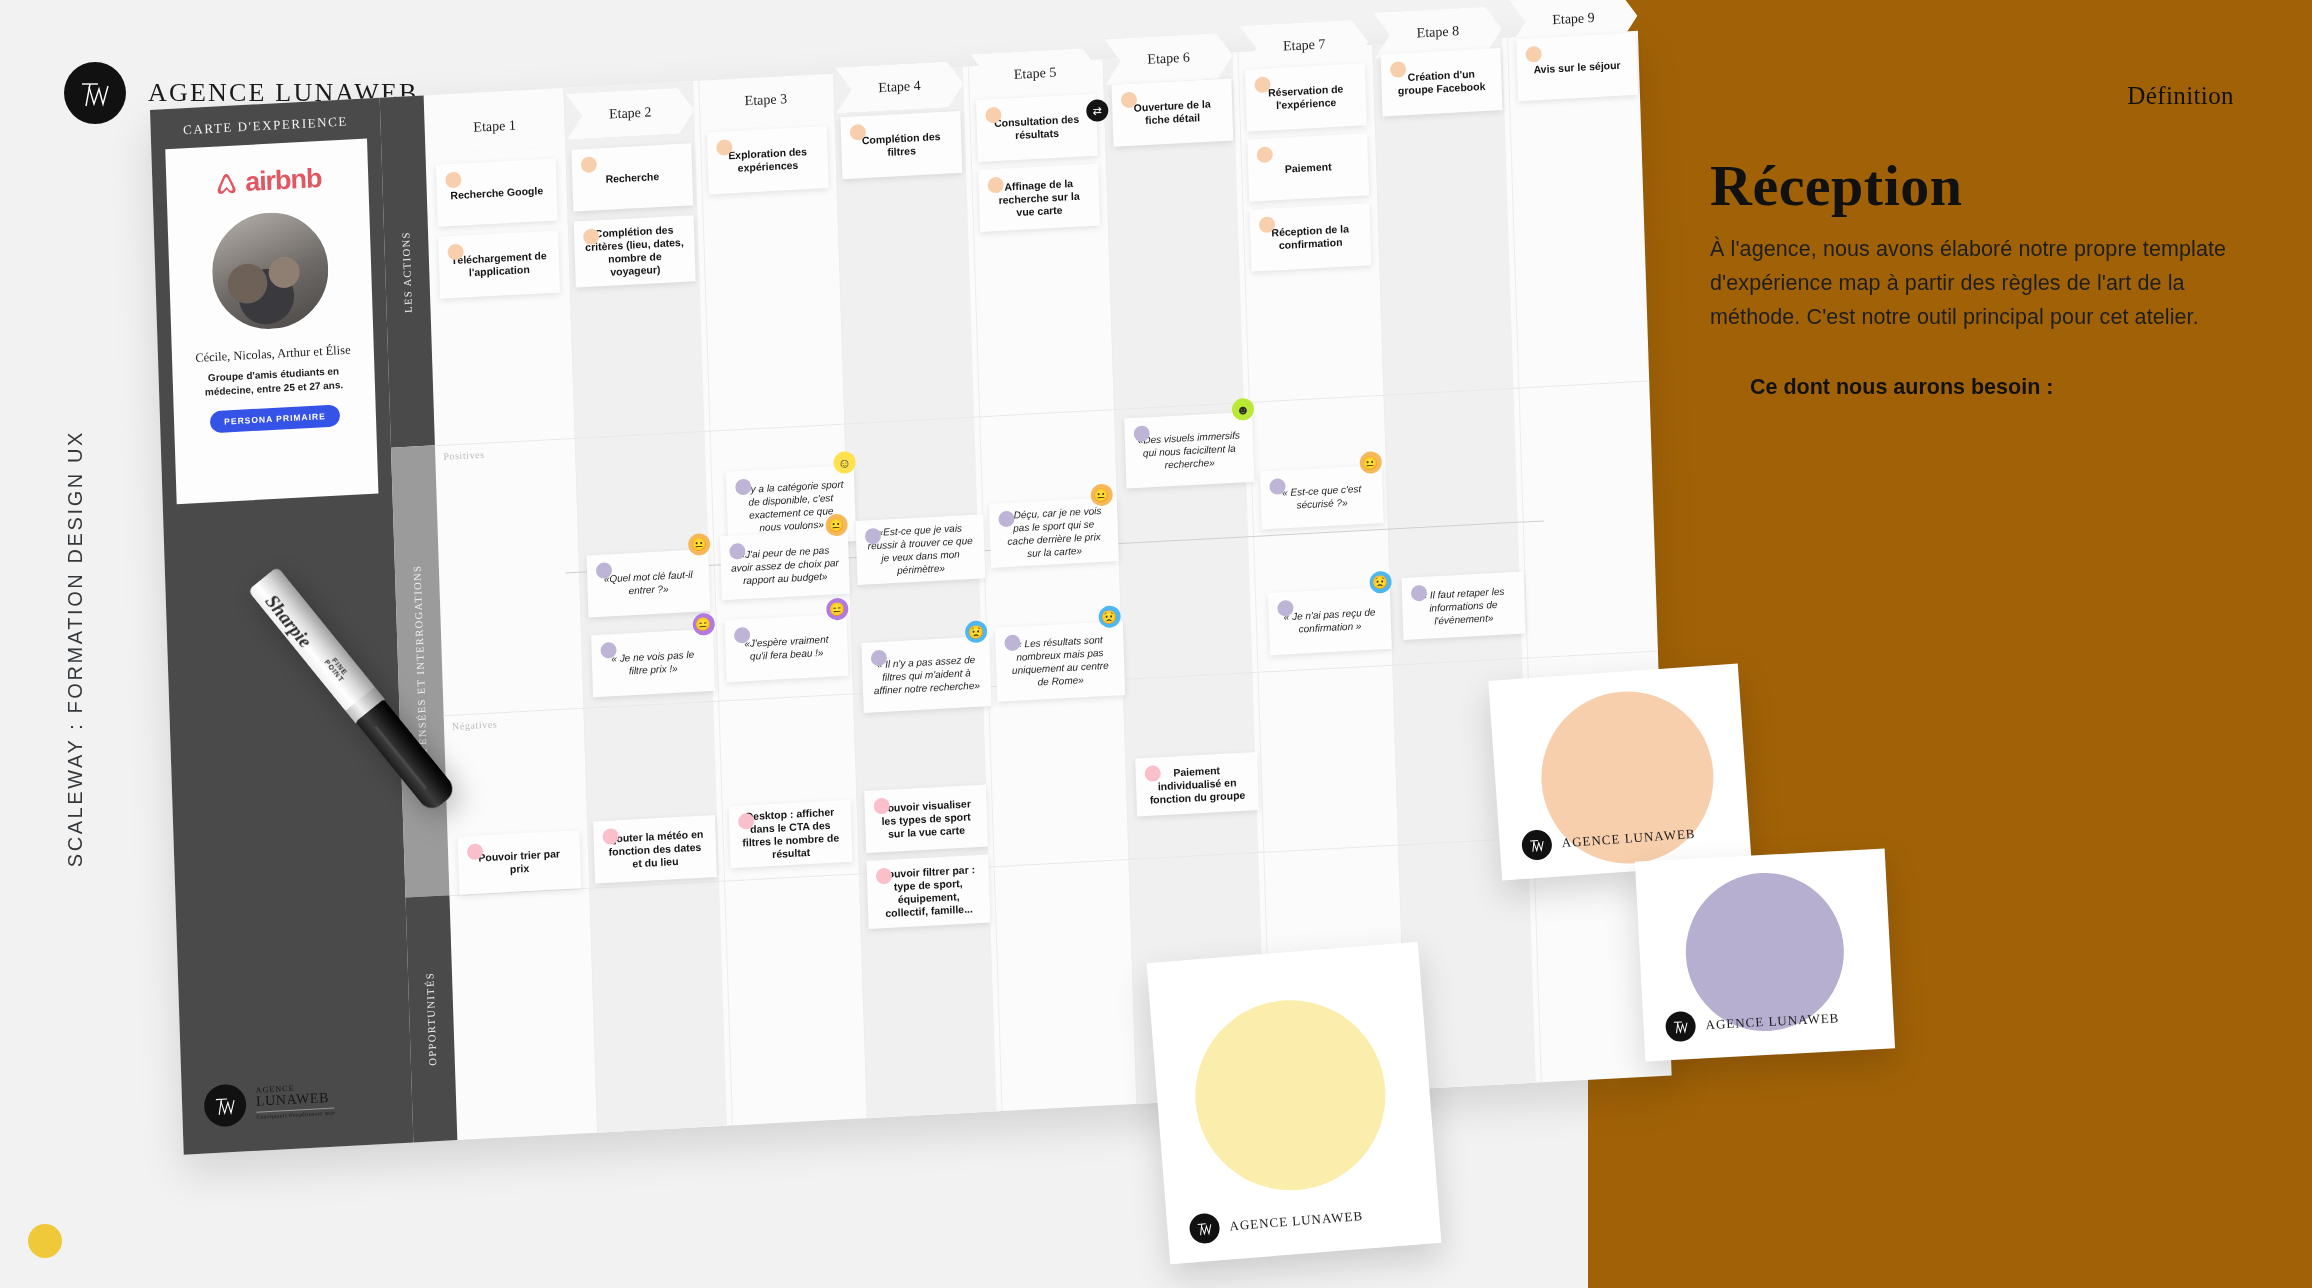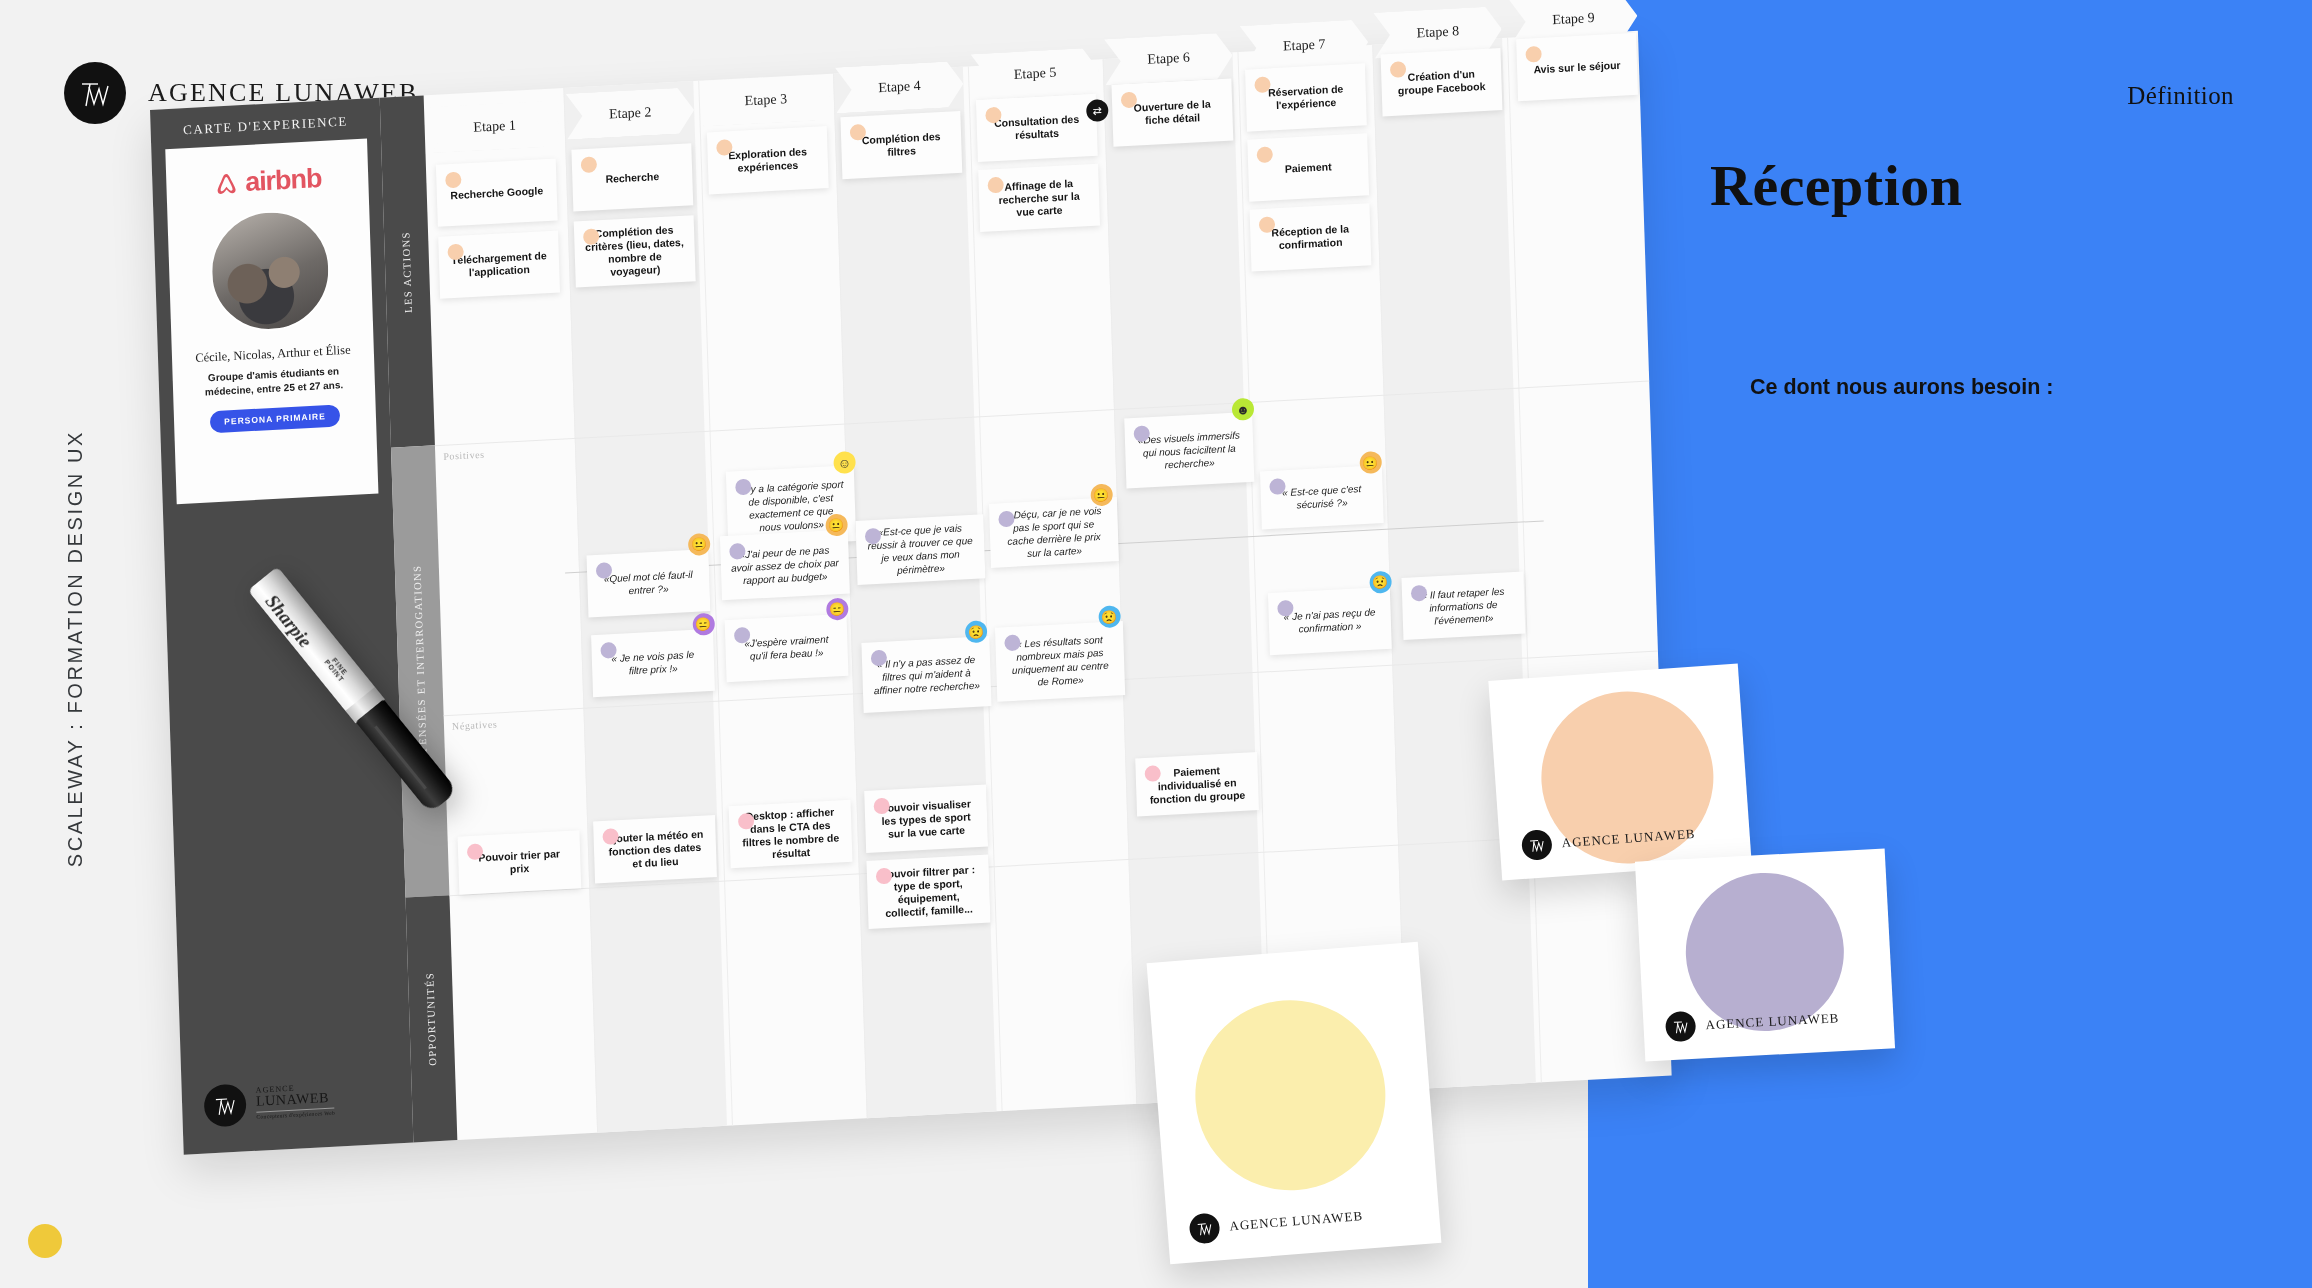--- a/index.html
+++ b/index.html
@@ -31,21 +31,21 @@
   }
 
   
   .side-caption {
     position: absolute; left: 64px; top: 430px;
     transform-origin: left top; transform: rotate(-90deg) translate(-100%, 0);
     font-size: 20px; letter-spacing: 2.6px; color: #35383b; white-space: nowrap;
   }
 
   
-  .right-panel { position: absolute; left: 1588px; top: 0; width: 724px; height: 1288px; background: #3b82f6; }
+  .right-panel { position: absolute; left: 1588px; top: 0; width: 724px; height: 1288px; background: #a16207; }
   .kicker {
     position: absolute; right: 78px; top: 82px;
     font-family: "Liberation Serif", serif; font-size: 25px; color: #111; letter-spacing: .4px;
   }
   .panel-title {
     position: absolute; left: 122px; top: 152px;
     font-family: "Liberation Serif", serif; font-size: 58px; color: #111; letter-spacing: .5px;
   }
   .panel-body {
     position: absolute; left: 122px; top: 232px; width: 540px;
@@ -266,20 +266,21 @@
     <div class="brand-name">AGENCE LUNAWEB</div>
   </div>
 
   <div class="side-caption">SCALEWAY : FORMATION DESIGN UX</div>
 
   <div class="yellow-dot"></div>
 
   <div class="right-panel">
     <div class="kicker">Définition</div>
     <h1 class="panel-title">Réception</h1>
+    <p class="panel-body">À l'agence, nous avons élaboré notre propre template d'expérience map à partir des règles de l'art de la méthode. C'est notre outil principal pour cet atelier.</p>
     <div class="panel-sub">Ce dont nous aurons besoin :</div>
   </div>
 
   <div class="board-wrap">
     <div class="board">
 
       <div class="persona-col">
         <div class="persona-title">CARTE D'EXPERIENCE</div>
         <div class="persona-card">
           <div class="airbnb-logo">

